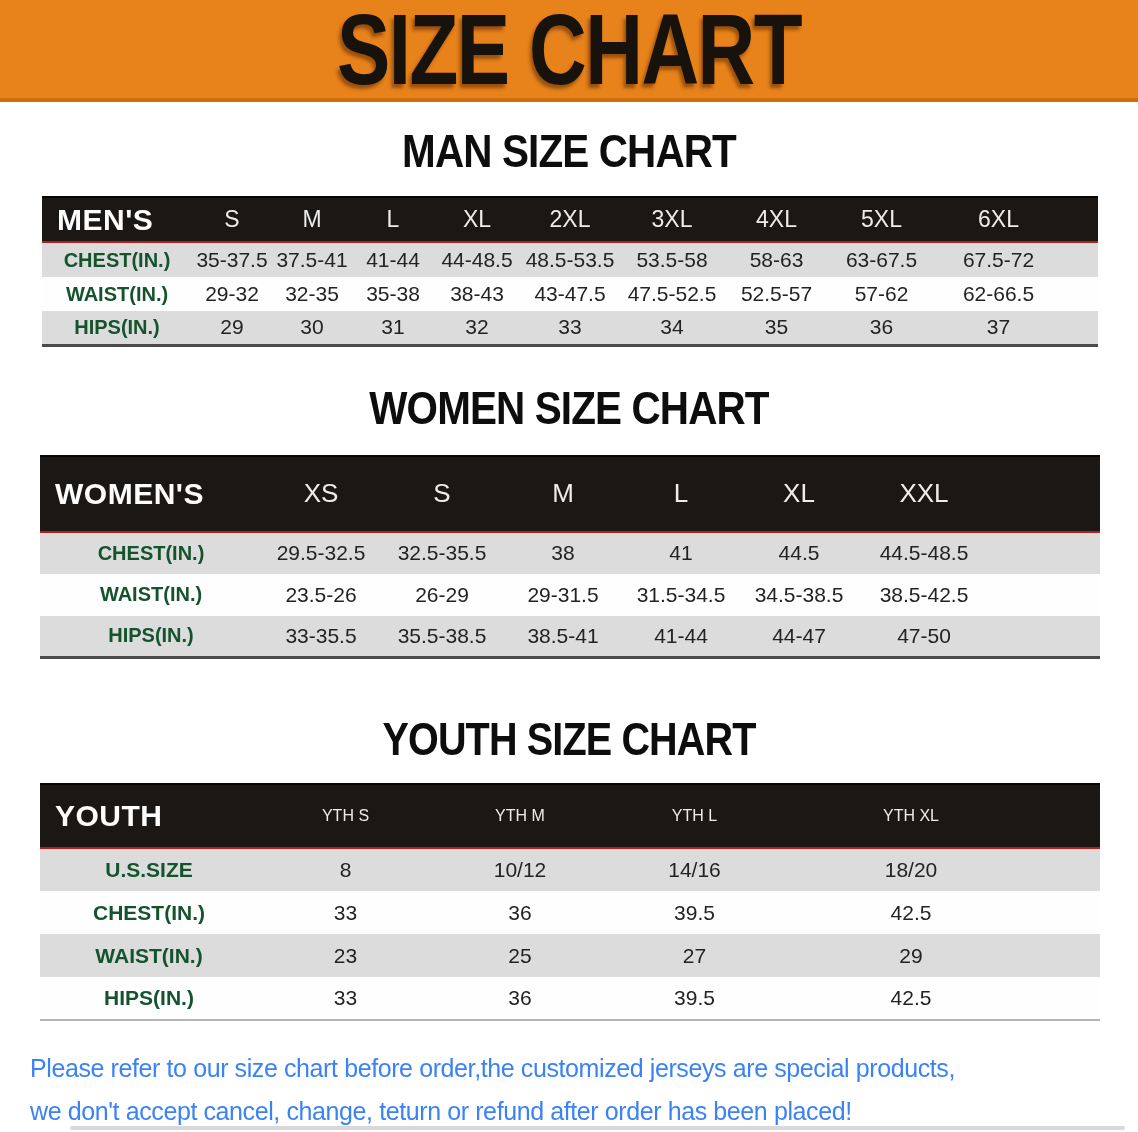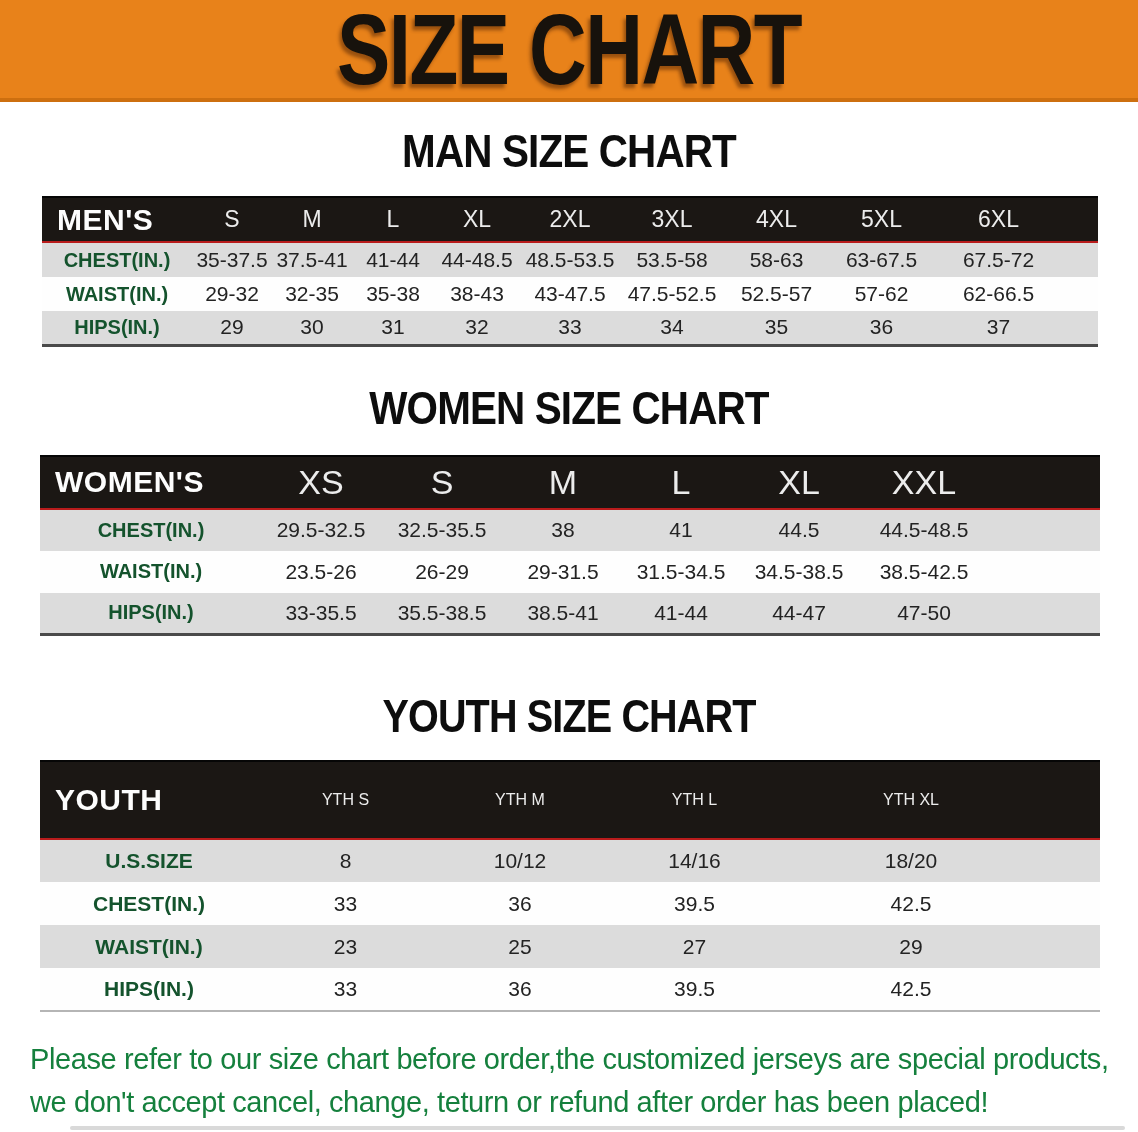--- a/index.html
+++ b/index.html
@@ -44,34 +44,34 @@
   .row-white{background:#FEFEFE;}
   
   #men-table{width:1056px;margin:20px 0 0 42px;border-bottom:3px solid #4a4a4a;}
   #men-table thead tr{height:45px;}
   #men-table thead .size-h{font-size:23px;}
   #men-table tbody tr{height:34px;}
   #men-table tbody tr:first-child{height:35px;}
   #men-table th:last-child,#men-table td:last-child{padding-right:35px;}
   
   #women-table{width:1060px;margin:22px 0 0 40px;border-bottom:3px solid #4a4a4a;}
-  #women-table thead tr{height:53px;padding-left:33px;}
-  #women-table thead .size-h{font-size:34px;margin-top:32px;}
+  #women-table thead tr{height:76px;padding-left:33px;}
+  #women-table thead .size-h{font-size:26px;margin-top:32px;}
   #women-table tbody tr{height:42px;}
   #women-table th:last-child,#women-table td:last-child{padding-right:110px;}
   
   #youth-table{width:1060px;margin:23px 0 0 40px;border-bottom:2px solid #b5b5b5;}
-  #youth-table thead tr{height:78px;}
+  #youth-table thead tr{height:64px;}
   #youth-table thead .size-h{font-size:16px;}
   #youth-table tbody tr{height:43px;}
   #youth-table th:last-child,#youth-table td:last-child{padding-right:60px;}
   #youth-table .row-label{font-size:21px;}
   
   .footer-note{
-    margin:26px 0 0 30px;color:#15803d;font-size:29px;line-height:43px;
+    margin:26px 0 0 30px;color:#3b82f6;font-size:25px;line-height:43px;
     letter-spacing:-0.4px;font-weight:normal;
   }
   .bottom-edge{
     position:absolute;bottom:2px;left:70px;width:1055px;height:4px;
     background:#d9d9d9;border-radius:2px;
   }
 </style>
 </head>
 <body>
 

